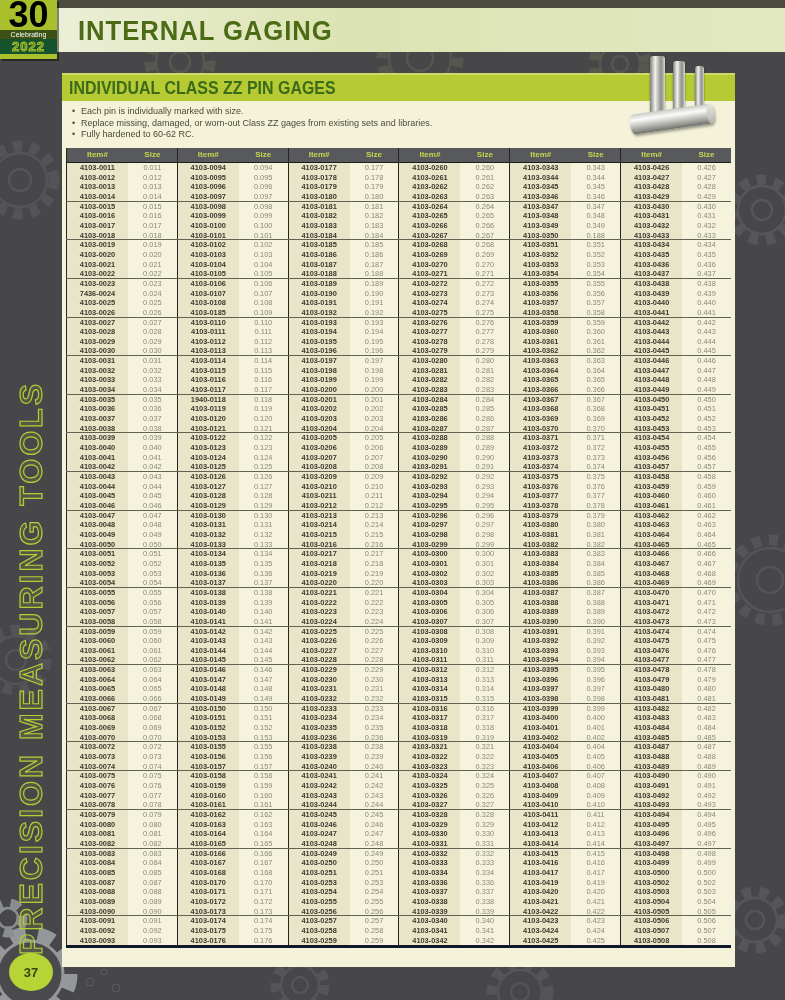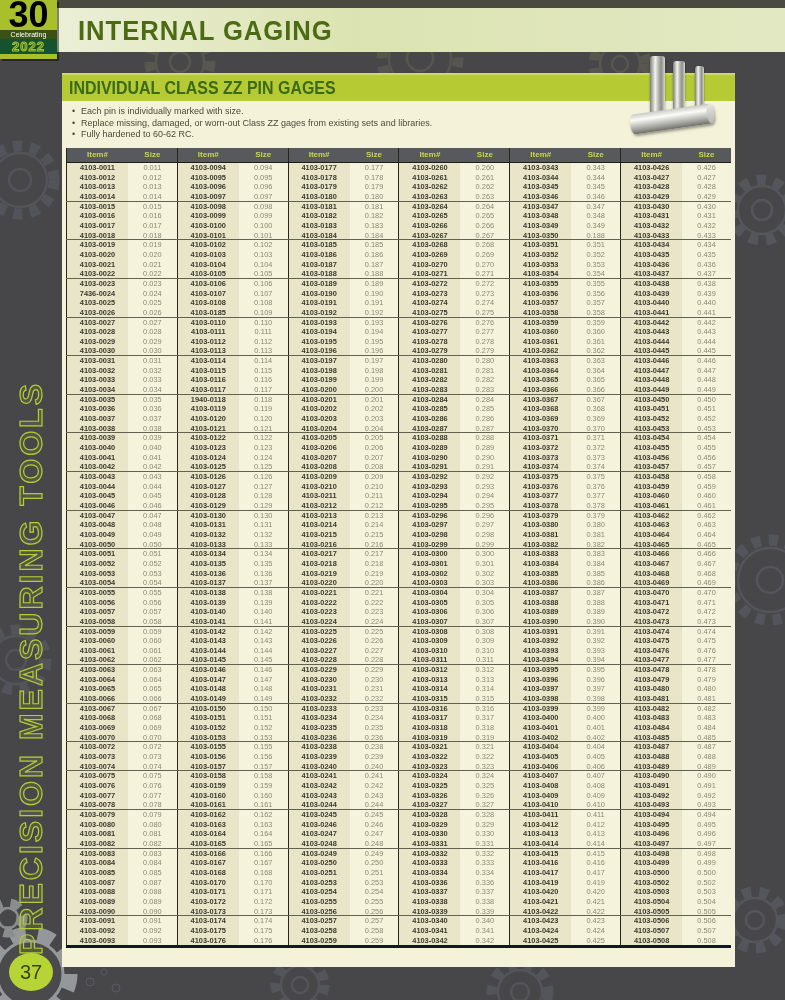--- a/index.html
+++ b/index.html
@@ -93,21 +93,21 @@
     writing-mode:vertical-rl;transform:rotate(180deg);
     font-size:32px;font-weight:bold;letter-spacing:3px;white-space:nowrap;
     color:rgba(182,207,54,.12);-webkit-text-stroke:1.2px #b4cd34;
   }
   
   .page-badge{
     position:absolute;left:9px;top:953px;width:44px;height:38px;z-index:6;
     background:#b7d437;border-radius:50%;
     display:flex;align-items:center;justify-content:center;
   }
-  .page-number{font-size:20px;font-weight:normal;color:#3a4413;}
+  .page-number{font-size:13px;font-weight:bold;color:#3a4413;}
 </style>
 </head>
 <body>
 
 <svg class="gears-bg" xmlns="http://www.w3.org/2000/svg">
   <g stroke="#57574f" transform="translate(180,62)">
       <circle class="gear-teeth" r="30"></circle>
       <circle class="gear-ring" r="24"></circle>
       <circle class="gear-hub" r="10"></circle>
     </g>

